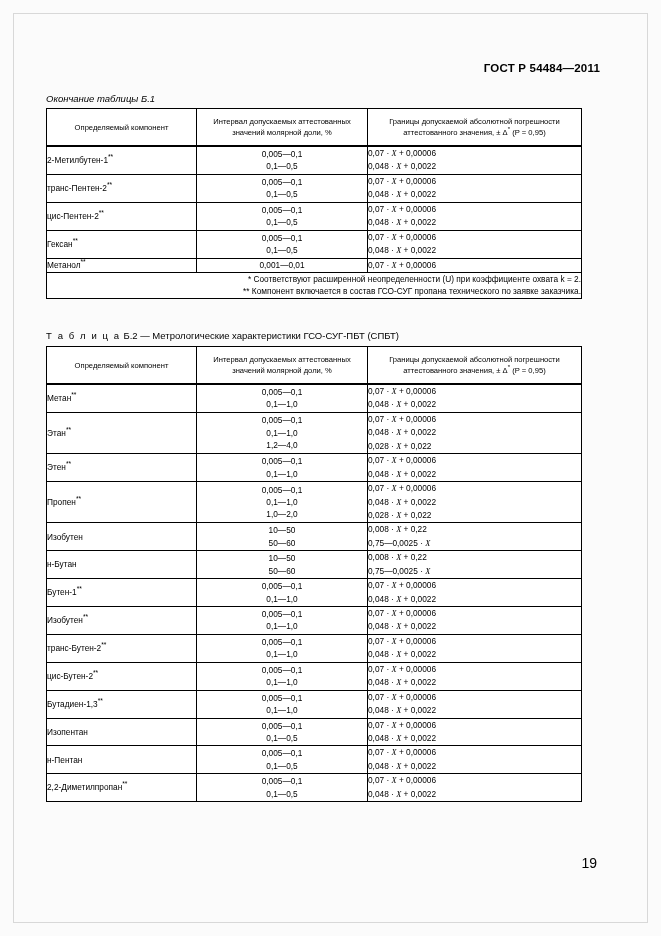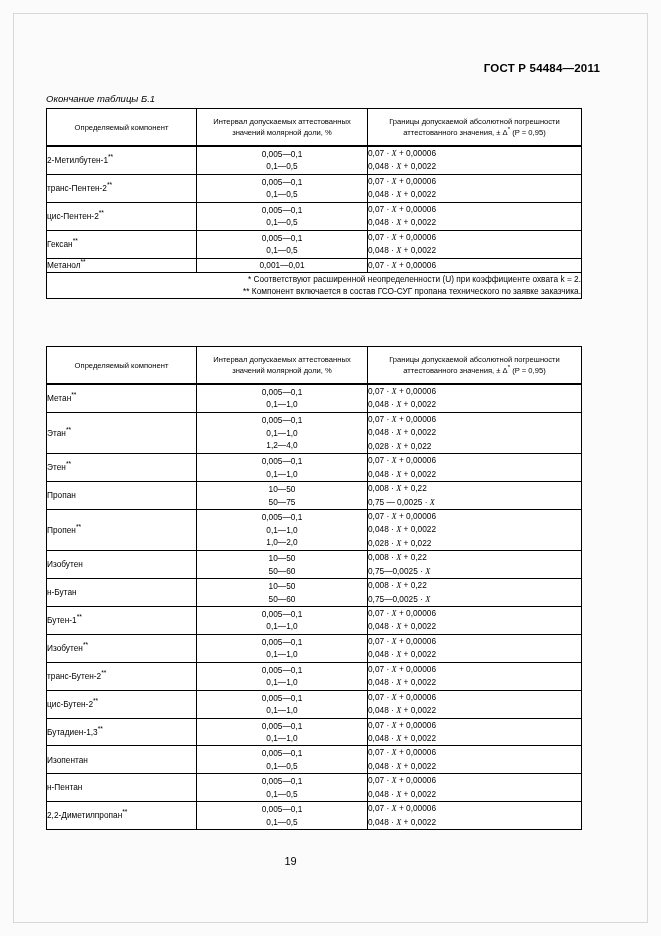--- a/index.html
+++ b/index.html
@@ -102,25 +102,25 @@
     font-size: 7.8px;
     line-height: 1.65;
   }
   .note-line { display: block; white-space: nowrap; }
   .ital { }
   .varx { font-style: italic; font-family: "Liberation Serif", serif; }
   .sup { font-size: 0.8em; vertical-align: super; line-height: 0; }
   .val-line { display: block; white-space: nowrap; }
   .page-num {
     position: absolute;
-    left: 0;
+    left: 16px;
     top: 855px;
     width: 581px;
-    text-align: center;
-    font-size: 11px;
+    text-align: right;
+    font-size: 14px;
   }
 </style>
 </head>
 <body>
 
 <div class="page">
   <div class="page-frame"></div>
 
   <div class="std-header">ГОСТ Р 54484—2011</div>
 
@@ -201,20 +201,25 @@
         </tr>
         <tr>
           <td colspan="3" class="c-notes">
             <span class="note-line">* Соответствуют расширенной неопределенности (<span class="ital">U</span>) при коэффициенте охвата <span class="ital">k</span> = 2.</span>
             <span class="note-line">** Компонент включается в состав ГСО-СУГ пропана технического по заявке заказчика.</span>
           </td>
         </tr>
       </tbody>
   </table>
 
+  <div class="tbl-caption b2">
+    <span class="sp">Т а б л и ц а</span>
+    <span>Б.2</span>
+    <span>— Метрологические характеристики ГСО-СУГ-ПБТ (СПБТ)</span>
+  </div>
 
   <table class="gost t2">
     <colgroup>
         <col style="width:150px">
         <col style="width:171px">
         <col style="width:214px">
       </colgroup>
     <thead>
       <tr>
         <td>Определяемый компонент</td>
@@ -258,31 +263,20 @@
           <td class="c-range">
             <span class="val-line">0,005—0,1</span>
             <span class="val-line">0,1—1,0</span>
           </td>
           <td class="c-err">
             <span class="val-line">0,07 · <span class="varx">X</span> + 0,00006</span>
             <span class="val-line">0,048 · <span class="varx">X</span> + 0,0022</span>
           </td>
         </tr>
         <tr>
-          <td class="c-name">Пропан</td>
-          <td class="c-range">
-            <span class="val-line">10—50</span>
-            <span class="val-line">50—75</span>
-          </td>
-          <td class="c-err">
-            <span class="val-line">0,008 · <span class="varx">X</span> + 0,22</span>
-            <span class="val-line">0,75 — 0,0025 · <span class="varx">X</span></span>
-          </td>
-        </tr>
-        <tr>
           <td class="c-name">Пропен<span class="sup">**</span></td>
           <td class="c-range">
             <span class="val-line">0,005—0,1</span>
             <span class="val-line">0,1—1,0</span>
             <span class="val-line">1,0—2,0</span>
           </td>
           <td class="c-err">
             <span class="val-line">0,07 · <span class="varx">X</span> + 0,00006</span>
             <span class="val-line">0,048 · <span class="varx">X</span> + 0,0022</span>
             <span class="val-line">0,028 · <span class="varx">X</span> + 0,022</span>

